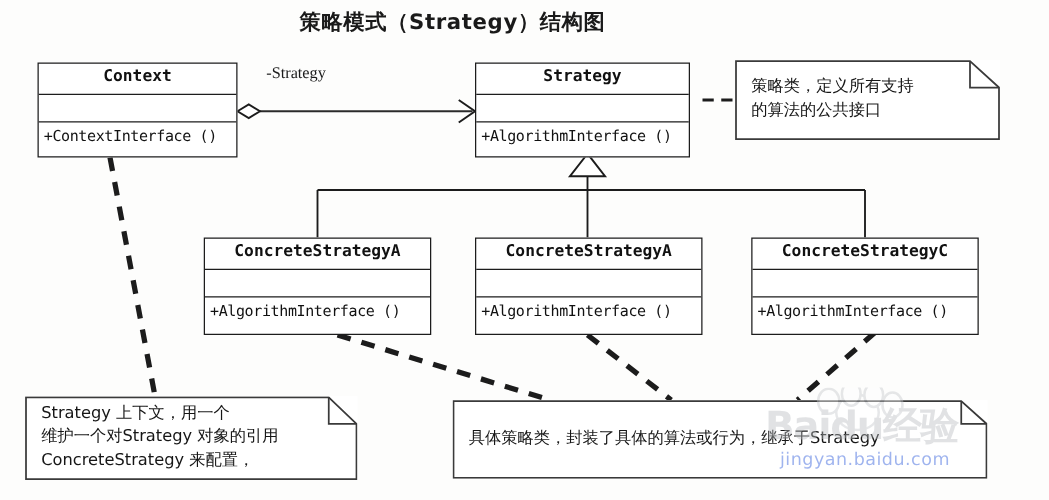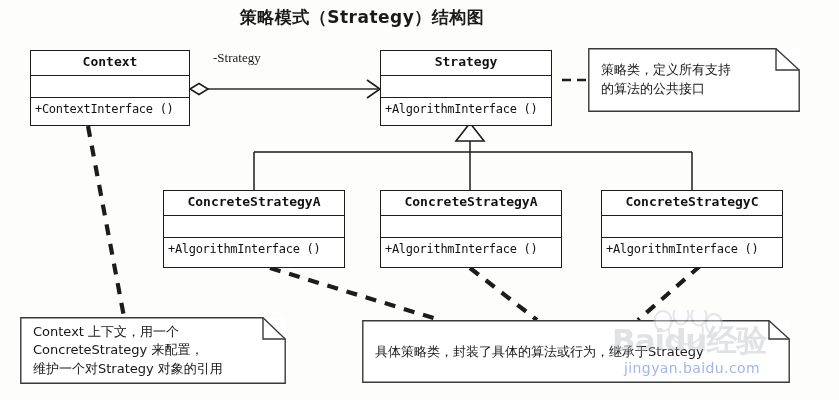--- a/index.html
+++ b/index.html
@@ -234,23 +234,23 @@
       <div>的算法的公共接口</div>
     </div>
   </div>
 
   <div class="uml-note" style="left:20px; top:317px; width:266px; height:67px;">
     <svg class="note-shape" viewBox="0 0 266 67" width="266" height="67">
       <path d="M0.8,0.8 H243 L265.2,22 V66.2 H0.8 Z" fill="#ffffff" stroke="#3a3a3a" stroke-width="1.4"></path>
       <path d="M243,0.8 V22 H265.2" fill="none" stroke="#3a3a3a" stroke-width="1.4"></path>
     </svg>
     <div class="note-text">
-      <div>Context 上下文，用一个</div>
+      <div>Strategy 上下文，用一个</div>
+      <div>维护一个对Strategy 对象的引用</div>
       <div>ConcreteStrategy 来配置，</div>
-      <div>维护一个对Strategy 对象的引用</div>
     </div>
   </div>
 
   <div class="uml-note" style="left:362px; top:320px; width:428px; height:63px;">
     <svg class="note-shape" viewBox="0 0 428 63" width="428" height="63">
       <path d="M0.8,0.8 H407 L427.2,19 V62.2 H0.8 Z" fill="#ffffff" stroke="#3a3a3a" stroke-width="1.4"></path>
       <path d="M407,0.8 V19 H427.2" fill="none" stroke="#3a3a3a" stroke-width="1.4"></path>
     </svg>
     <div class="note-text">
       <div>具体策略类，封装了具体的算法或行为，继承于Strategy</div>

